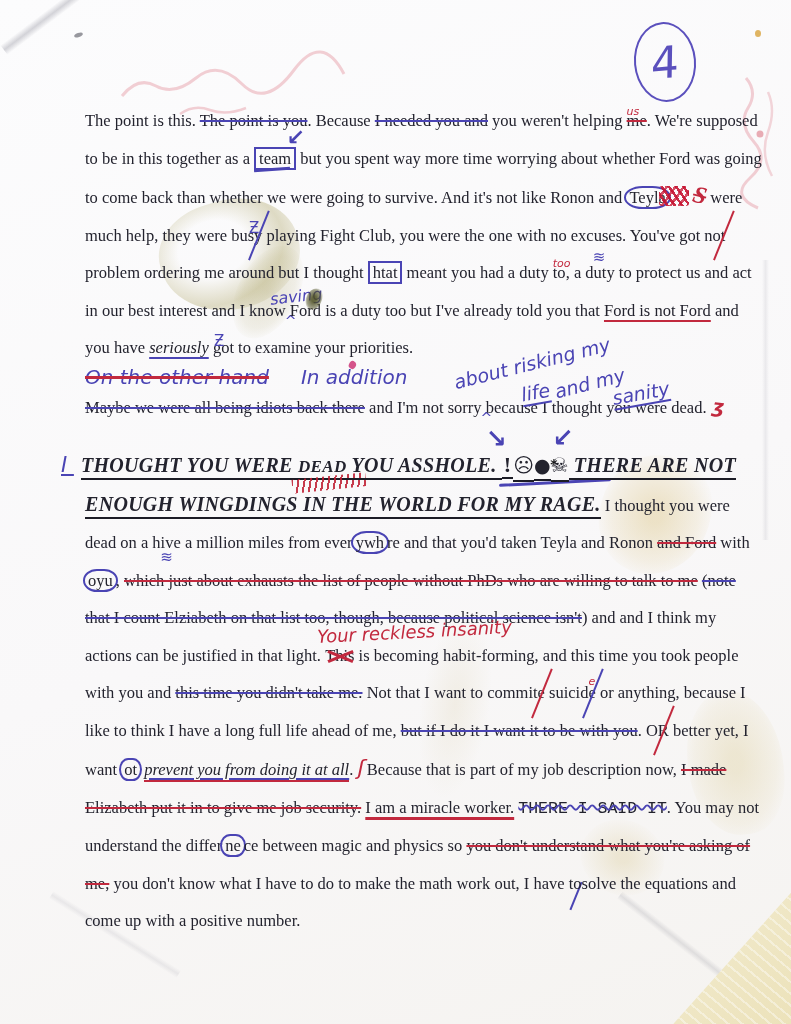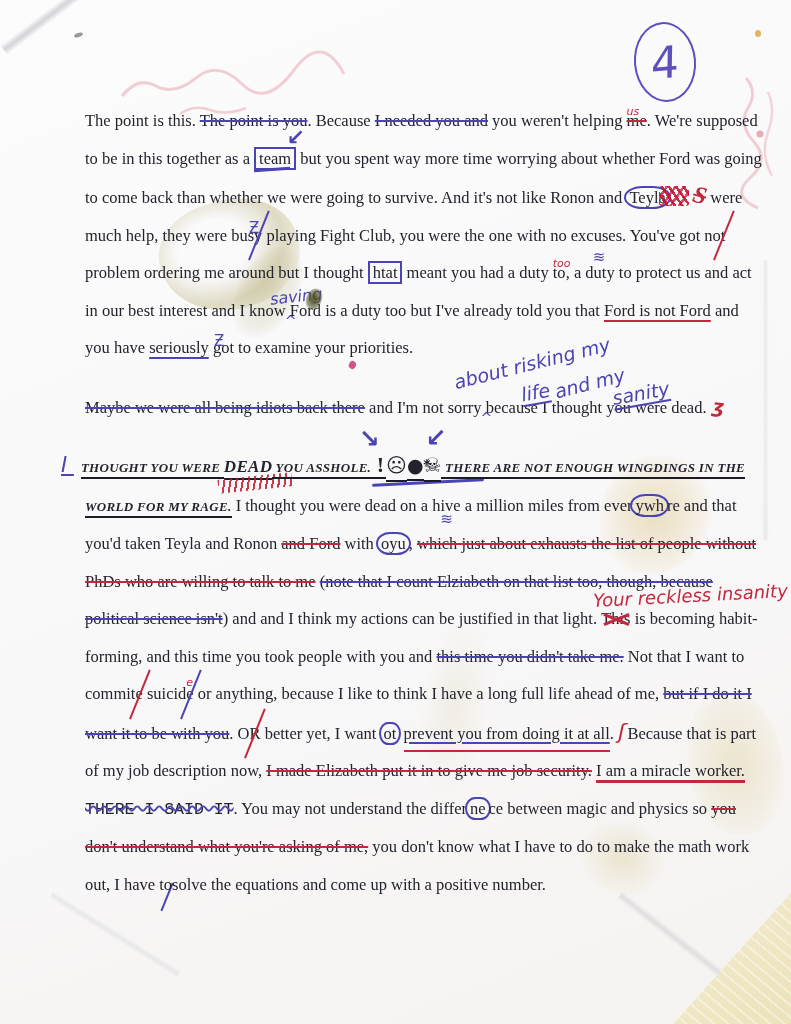--- a/index.html
+++ b/index.html
@@ -9,32 +9,32 @@
 
   
   .para{position:absolute;left:85px;width:678px;font-size:16.5px;line-height:37.5px;
     color:#23232e;text-align:left;z-index:2;}
   .p1{top:102px;}
   .hwline{top:362px;font-size:20px;line-height:30px;}
   .p2{top:388px;}
   .p3{top:446px;}
   .seg{position:relative;}
   .b{font-weight:normal;}
-  .i{}
+  .i{font-style:italic;}
 
   
   .strike-blue{text-decoration:line-through;text-decoration-color:#4a44b4;text-decoration-thickness:2px;}
   .strike-blue-wavy{text-decoration:line-through wavy;text-decoration-color:#4a44b4;text-decoration-thickness:1.5px;font-family:Liberation Mono, monospace;}
   .strike-red{text-decoration:line-through;text-decoration-color:#c2293e;text-decoration-thickness:2px;}
   .strike-red-line{text-decoration:line-through;text-decoration-color:#c2293e;text-decoration-thickness:2.5px;}
   .ul-red{text-decoration:underline;text-decoration-color:#c2293e;text-decoration-thickness:2px;text-underline-offset:4px;}
   .ul-red-thick{text-decoration:underline;text-decoration-color:#c2293e;text-decoration-thickness:3px;text-underline-offset:4px;}
   .ul-blue{text-decoration:underline;text-decoration-color:#4a44b4;text-decoration-thickness:2px;text-underline-offset:4px;}
   .ul-double{border-bottom:2px solid #c2293e;box-shadow:0 -1px 0 0 transparent;
-    text-decoration:underline;text-decoration-color:#4a44b4;text-decoration-thickness:2px;text-underline-offset:3px;padding-bottom:7px;}
+    text-decoration:underline;text-decoration-color:#4a44b4;text-decoration-thickness:2px;text-underline-offset:3px;padding-bottom:1px;}
   .circle-blue{border:2px solid #4a44b4;border-radius:60%/75%;padding:0 3px;margin:0 -2px;}
   .box-blue{border:2px solid #4a44b4;padding:0 3px;}
   .slash-red,.slash-blue{position:relative;display:inline-block;}
   .slash-red::after,.slash-blue::after{content:"";position:absolute;left:45%;top:-20%;width:2px;height:140%;transform:rotate(22deg);}
   .slash-red::after{background:#c2293e;}
   .slash-blue::after{background:#4a44b4;}
   .slash-blue.sp::after{height:30px;top:-8px;left:2px;}
   .x-red{position:relative;display:inline-block;}
   .x-red::before,.x-red::after{content:"";position:absolute;left:5%;top:48%;width:92%;height:2.5px;background:#c2293e;}
   .x-red::before{transform:rotate(22deg);}
@@ -47,21 +47,21 @@
   .ins-I{font-size:21px;margin-left:-24px;margin-right:7px;text-decoration:underline;text-decoration-color:#4a44b4;}
   .para-mark{font-size:22px;margin-right:2px;}
   .dele-red{font-family:"Liberation Serif",serif;font-style:italic;font-weight:bold;color:#c2293e;
     font-size:24px;text-decoration:line-through;display:inline-block;transform:rotate(14deg);margin-left:3px;}
   .dele-red.sm2{font-size:19px;text-decoration:none;transform:rotate(6deg);margin-left:5px;font-family:"DejaVu Sans",sans-serif;}
   .scribble-red-inline{display:inline-block;width:30px;height:20px;vertical-align:-3px;margin:0 1px 0 -10px;border-radius:3px;
     background:repeating-linear-gradient(55deg,rgba(198,20,50,.9) 0 2.5px,transparent 2.5px 6px),
                repeating-linear-gradient(-55deg,rgba(198,20,50,.75) 0 2.5px,transparent 2.5px 7px);}
 
   
-  .head{font-weight:bold;font-style:italic;font-size:13px;letter-spacing:.3px;
+  .head{font-weight:bold;font-style:italic;font-size:20px;letter-spacing:.3px;
     border-bottom:2px solid #1c1c26;padding-bottom:2px;}
   .big{font-size:17px;}
   .wd{font-weight:bold;font-size:20px;font-family:"DejaVu Sans",sans-serif;
     border-bottom:2px solid #1c1c26;padding-bottom:3px;}
   .excl{font-family:"Liberation Serif",serif;font-size:22px;padding:0 2px;}
   .bomb{position:relative;font-size:19px;}
   .bomb::after{content:"*";position:absolute;top:-8px;right:-7px;font-size:14px;font-weight:bold;color:#111;}
 
   
   .anchor{position:relative;}
@@ -162,20 +162,21 @@
     <path d="M52,20 q8,18 0,40 t4,44" fill="none" stroke="#eab0b8" stroke-width="2.5"></path>
     <circle cx="44" cy="62" r="3.5" fill="#d86070"></circle>
   </svg>
 
   <div class="page-circle">
     <span>4</span>
   </div>
 
   <div class="para p1"><span class="seg ">The point is this. </span><span class="seg strike-blue">The point is you</span><span class="seg ">. Because </span><span class="seg strike-blue">I needed you and</span><span class="seg "> you weren't helping </span><span class="seg strike-red anchor">me<span class="ann above hw-red sm">us</span></span><span class="seg ">. We're supposed to be in this together as a </span><span class="seg box-blue anchor">team<span class="ann above arrow-blue arr-team">↙</span><span class="ann below blue-line-short"></span></span><span class="seg "> but you spent way more time worrying about whether Ford was going to come back than whether we were going to survive. And it's not like Ronon and </span><span class="seg circle-blue">Teyla</span><span class="seg scribble-red-inline"></span><span class="seg dele-red">S</span><span class="seg "> were much help, they were bus</span><span class="seg slash-blue anchor">y<span class="ann above hw-blue zmark">Ƶ</span></span><span class="seg "> playing Fight Club, you were the one with no excuses. You've got no</span><span class="seg slash-red">t</span><span class="seg "> problem ordering me around but I thought </span><span class="seg box-blue">htat</span><span class="seg "> meant you had a duty </span><span class="seg anchor">to<span class="ann above hw-red sm">too</span></span><span class="seg ">, a </span><span class="seg anchor">duty<span class="ann above hw-blue tri">≋</span></span><span class="seg "> to protect us and act in our best interest and I know</span><span class="seg anchor"> <span class="ann above hw-blue ins-saving">saving</span><span class="ann below caret-blue">^</span></span><span class="seg ">Ford is a duty too but I've already told you that </span><span class="seg ul-red">Ford is not Ford</span><span class="seg "> and you have </span><span class="seg i ul-blue">seriously</span><span class="seg "> </span><span class="seg anchor">got<span class="ann above hw-blue zmark zg">Ƶ</span></span><span class="seg "> to examine your priorities.</span></div>
 
+  <div class="para hwline"><span class="seg hw-blue strike-red-line">On the other hand</span><span class="seg hw-blue gap-left">In addition</span></div>
 
   <div class="para p2"><span class="seg strike-blue">Maybe we were all being idiots back there</span><span class="seg "> and I'm not sorry</span><span class="seg anchor"> <span class="ann below caret-blue">^</span></span><span class="seg ">because I thought you were dead.</span><span class="seg dele-red sm2">ʒ</span></div>
 
   <div class="para p3"><span class="seg hw-blue ins-I">I </span><span class="seg head">THOUGHT YOU WERE </span><span class="seg head big anchor">DEAD<span class="ann below red-scribble-under"></span></span><span class="seg head"> YOU ASSHOLE. </span><span class="seg wd excl anchor">!<span class="ann above arrow-blue arr-l">↘</span></span><span class="seg wd anchor">☹<span class="ann below blue-line-wd"></span></span><span class="seg wd bomb">●</span><span class="seg wd anchor">☠<span class="ann above arrow-blue arr-r">↙</span></span><span class="seg head"> THERE ARE NOT ENOUGH WINGDINGS IN THE WORLD FOR MY RAGE.</span><span class="seg "> I thought you were dead on a </span><span class="seg anchor">hive<span class="ann below hw-blue tri">≋</span></span><span class="seg "> a million miles from ever</span><span class="seg circle-blue">ywh</span><span class="seg ">re and that you'd taken Teyla and Ronon </span><span class="seg strike-red">and Ford</span><span class="seg "> with </span><span class="seg circle-blue">oyu</span><span class="seg ">, </span><span class="seg strike-red">which just about exhausts the list of people without PhDs who are willing to talk to me</span><span class="seg "> </span><span class="seg strike-blue">(note that I count Elziabeth on that list too, though, because political science isn't</span><span class="seg ">) and and I think my actions can be justified in that light. </span><span class="seg x-red anchor">This<span class="ann above hw-red ins-insanity">Your reckless insanity</span></span><span class="seg "> is becoming habit-forming, and this time you took people with you and </span><span class="seg strike-blue">this time you didn't take me.</span><span class="seg "> Not that I want to commit</span><span class="seg slash-red">e</span><span class="seg "> suicid</span><span class="seg slash-blue anchor">e<span class="ann above hw-red sm">e</span></span><span class="seg "> or anything, because I like to think I have a long full life ahead of me, </span><span class="seg strike-blue">but if I do it I want it to be with you</span><span class="seg ">. O</span><span class="seg slash-red">R</span><span class="seg "> better yet, I want </span><span class="seg circle-blue">ot</span><span class="seg "> </span><span class="seg i ul-double">prevent you from doing it at all</span><span class="seg ">. </span><span class="seg hw-red para-mark">ʃ</span><span class="seg ">Because that is part of my job description now, </span><span class="seg strike-red">I made Elizabeth put it in to give me job security.</span><span class="seg "> </span><span class="seg b ul-red-thick">I am a miracle worker.</span><span class="seg "> </span><span class="seg strike-blue-wavy">THERE I SAID IT</span><span class="seg ">. You may not understand the differ</span><span class="seg circle-blue">ne</span><span class="seg ">ce between magic and physics so </span><span class="seg strike-red">you don't understand what you're asking of me,</span><span class="seg "> you don't know what I have to do to make the math work out, I have t</span><span class="seg slash-blue sp"> </span><span class="seg ">osolve the equations and come up with a positive number.</span></div>
 
   <div id="float-layer">
       <div class="float hw-blue f19" style="left: 452px; top: 352px; transform: rotate(-14deg);">about risking my</div>
       <div class="float hw-blue f19 ul-blue" style="left: 521px; top: 381px; transform: rotate(-10deg);">life</div>
       <div class="float hw-blue f19" style="left: 554px; top: 372px; transform: rotate(-14deg);">and my</div>
       <div class="float hw-blue f19 ul-blue" style="left: 612px; top: 382px; transform: rotate(-10deg);">sanity</div>

